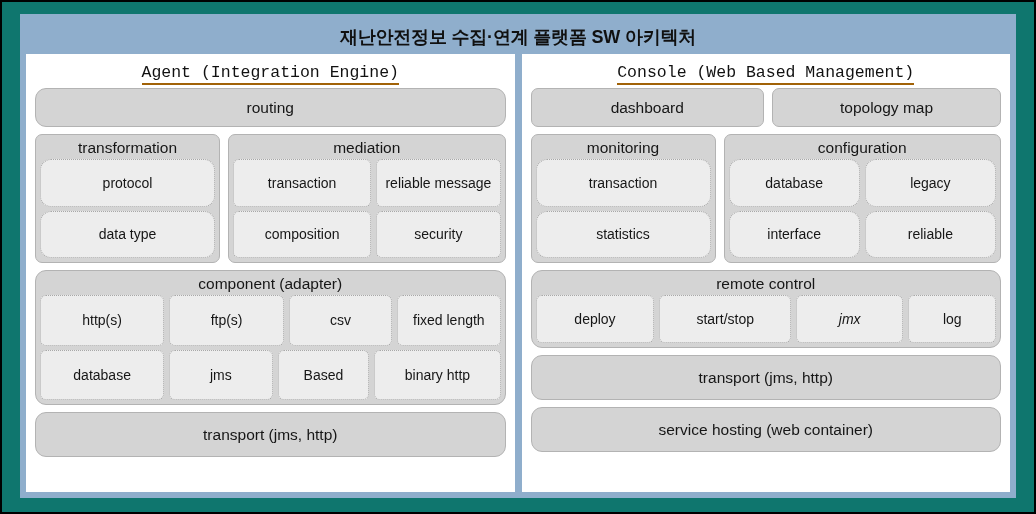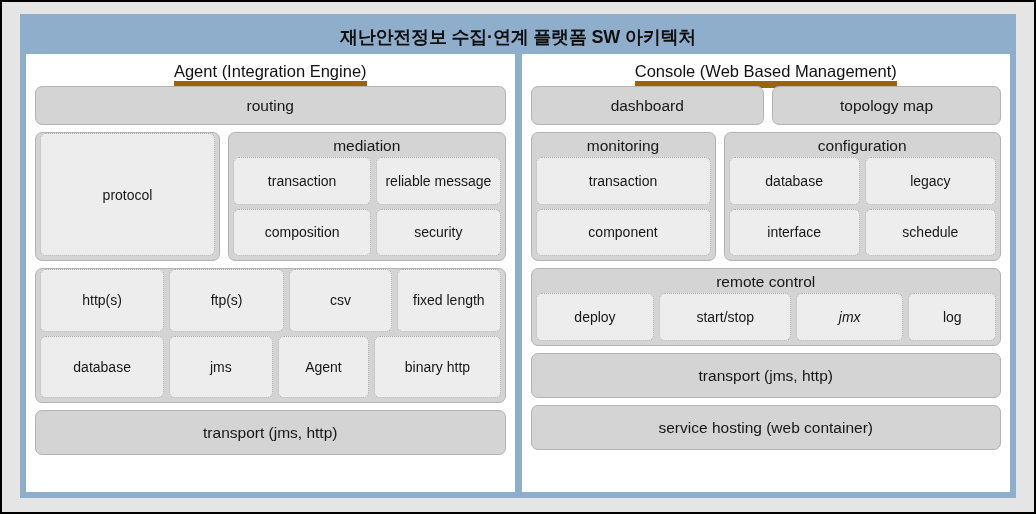--- a/index.html
+++ b/index.html
@@ -11,21 +11,21 @@
     font-family: "Liberation Sans", "DejaVu Sans", sans-serif;
     color: #1a1a1a;
   }
 
   #figure {
     position: relative;
     width: 1036px;
     height: 514px;
     box-sizing: border-box;
     border: 2px solid #000000;
-    background: #e5e5e5;
+    background: #0f766e;
     overflow: hidden;
   }
 
   .frame {
     position: absolute;
     left: 18px;
     top: 12px;
     right: 18px;
     bottom: 14px;
     background: #8FAECC;
@@ -65,22 +65,23 @@
   }
 
   .panel-title {
     text-align: center;
     font-size: 16.5px;
     line-height: 20px;
     padding-bottom: 5px;
     color: #111111;
   }
   .panel-title span {
-    border-bottom: 7px solid #a16207;
+    border-bottom: 2px solid #a16207;
     padding-bottom: 1px;
+    font-family: Liberation Mono, monospace;
   }
 
   .rows {
     flex: 1 1 auto;
     display: flex;
     flex-direction: column;
     gap: 7px;
     min-height: 0;
   }
 
@@ -142,21 +143,21 @@
     align-items: center;
     justify-content: center;
     text-align: center;
     font-size: 14px;
     line-height: 16px;
     color: #161616;
     padding: 2px 3px;
     min-width: 0;
   }
 
-  .grow { flex: 1 1 0; }
+  .grow { flex: 1 1 0; border-radius: 11px; }
 
   
   .r-routing { flex: 0 0 39px; }
   .r-mid     { flex: 0 0 129px; }
   .r-comp    { flex: 0 0 135px; }
   .r-transport { flex: 0 0 45px; }
 
   .m-transformation { flex: 0 0 185px; }
   .m-mediation      { flex: 1 1 auto; }
 
@@ -203,23 +204,27 @@
 
         <div class="rows">
 
           <div class="row r-routing">
             <div class="mod bar grow">routing</div>
           </div>
 
           <div class="row r-mid">
 
             <div class="mod m-transformation">
+              <div class="mod-title">transformation</div>
               <div class="mod-body">
                 <div class="sub-row">
                   <div class="leaf grow">protocol</div>
+                </div>
+                <div class="sub-row">
+                  <div class="leaf grow">data type</div>
                 </div>
               </div>
             </div>
 
             <div class="mod m-mediation">
               <div class="mod-title">mediation</div>
               <div class="mod-body">
                 <div class="sub-row">
                   <div class="leaf w-transaction">transaction</div>
                   <div class="leaf w-reliable">reliable message</div>
@@ -228,31 +233,32 @@
                   <div class="leaf w-transaction">composition</div>
                   <div class="leaf w-reliable">security</div>
                 </div>
               </div>
             </div>
 
           </div>
 
           <div class="row r-comp">
             <div class="mod grow">
+              <div class="mod-title">component (adapter)</div>
               <div class="mod-body">
                 <div class="sub-row">
                   <div class="leaf w-https">http(s)</div>
                   <div class="leaf w-ftps">ftp(s)</div>
                   <div class="leaf w-csv">csv</div>
                   <div class="leaf w-fixed">fixed length</div>
                 </div>
                 <div class="sub-row">
                   <div class="leaf w-db">database</div>
                   <div class="leaf w-jms">jms</div>
-                  <div class="leaf w-hbase">Agent</div>
+                  <div class="leaf w-hbase">Based</div>
                   <div class="leaf w-binary">binary http</div>
                 </div>
               </div>
             </div>
           </div>
 
           <div class="row r-transport">
             <div class="mod bar grow">transport (jms, http)</div>
           </div>
 
@@ -271,35 +277,35 @@
 
           <div class="row r-mid">
 
             <div class="mod m-monitoring">
               <div class="mod-title">monitoring</div>
               <div class="mod-body">
                 <div class="sub-row">
                   <div class="leaf grow">transaction</div>
                 </div>
                 <div class="sub-row">
-                  <div class="leaf grow">component</div>
+                  <div class="leaf grow">statistics</div>
                 </div>
               </div>
             </div>
 
             <div class="mod m-configuration">
               <div class="mod-title">configuration</div>
               <div class="mod-body">
                 <div class="sub-row">
                   <div class="leaf grow">database</div>
                   <div class="leaf grow">legacy</div>
                 </div>
                 <div class="sub-row">
                   <div class="leaf grow">interface</div>
-                  <div class="leaf grow">schedule</div>
+                  <div class="leaf grow">reliable</div>
                 </div>
               </div>
             </div>
 
           </div>
 
           <div class="row r-remote">
             <div class="mod grow">
               <div class="mod-title">remote control</div>
               <div class="mod-body">

